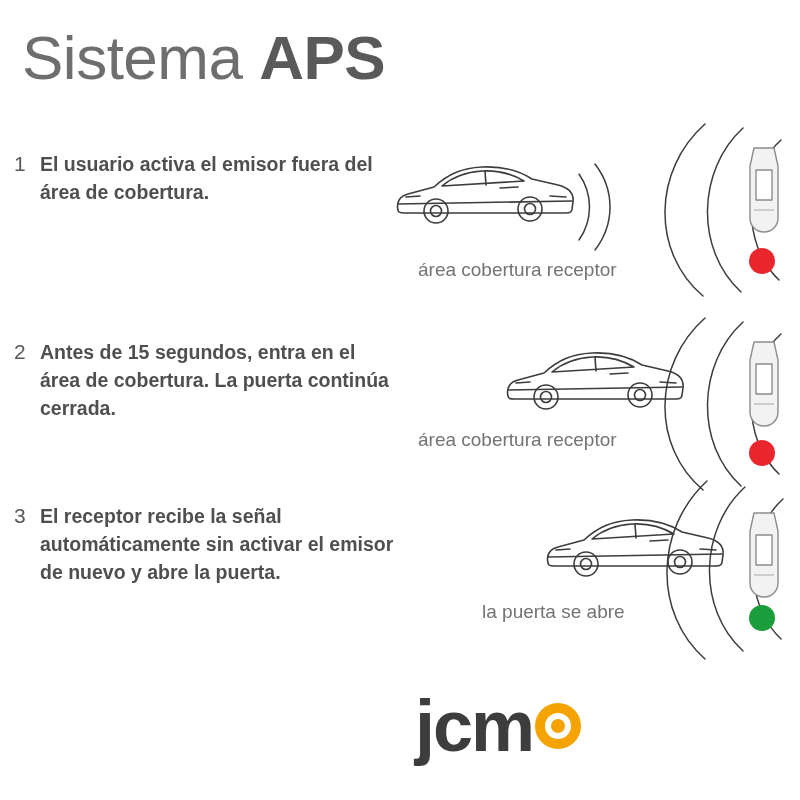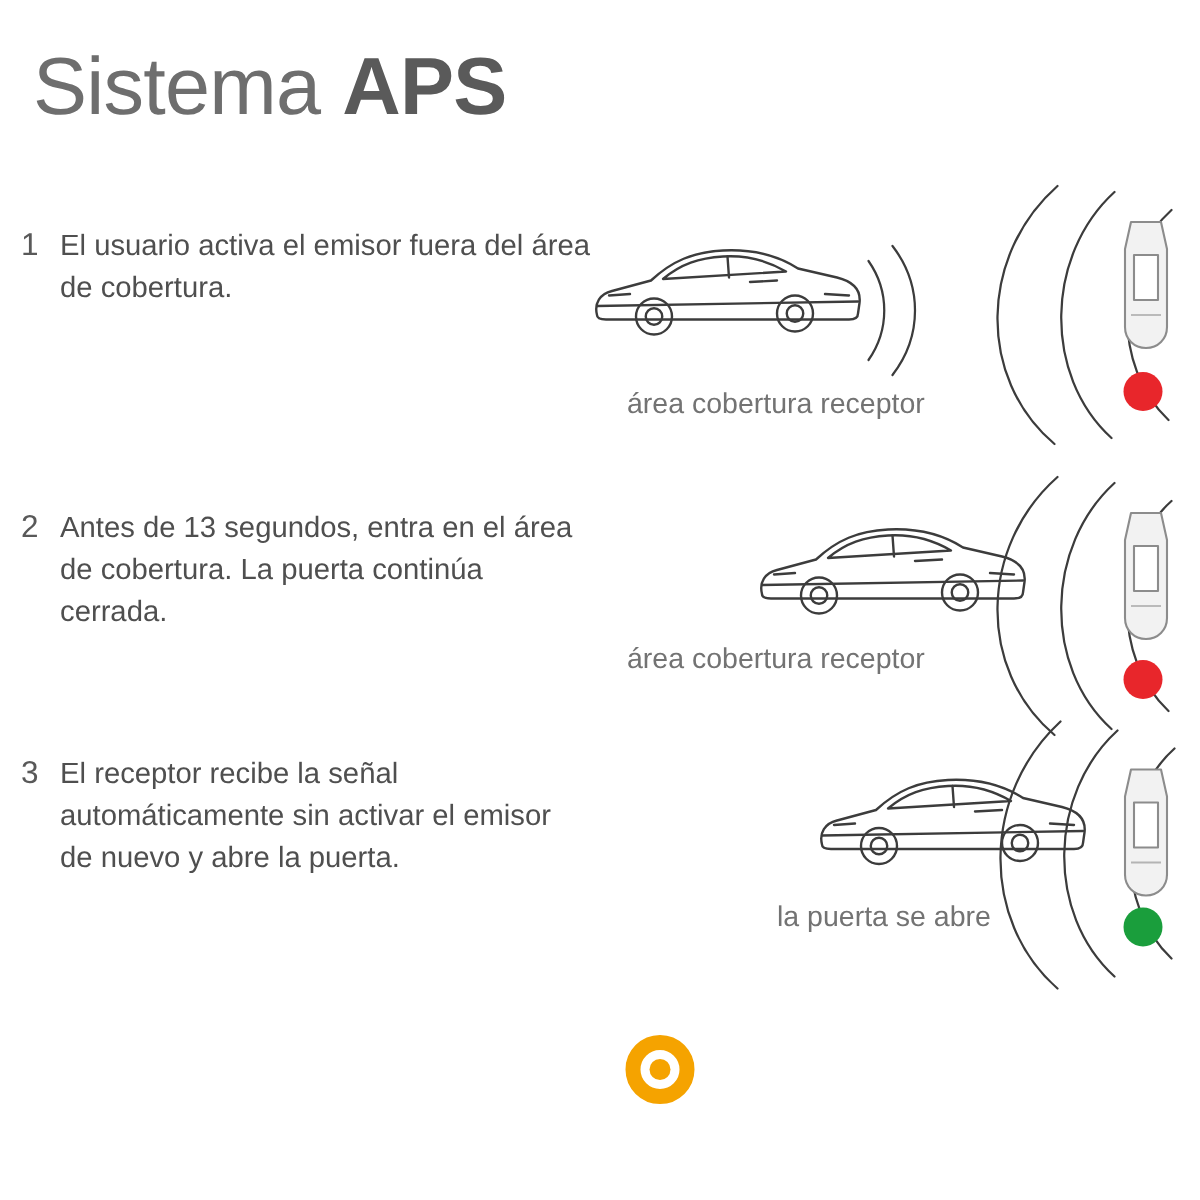--- a/index.html
+++ b/index.html
@@ -19,21 +19,21 @@
     position: relative;
     width: 800px;
     height: 800px;
   }
 
   
   .title {
     position: absolute;
     left: 22px;
     top: 28px;
-    font-size: 54px;
+    font-size: 62px;
     line-height: 60px;
     color: #6e6e6e;
     letter-spacing: -0.5px;
     white-space: nowrap;
   }
   .title .strong {
     font-weight: bold;
     color: #5a5a5a;
   }
 
@@ -50,20 +50,21 @@
     flex: 0 0 26px;
     font-size: 21px;
     line-height: 28px;
     color: #595959;
     text-align: left;
   }
   .step-text {
     font-size: 19.5px;
     line-height: 28px;
     color: #4f4f4f;
+    font-weight: bold;
   }
   #step-1 { top: 150px; }
   #step-2 { top: 338px; }
   #step-3 { top: 502px; }
 
   
   .scene {
     position: absolute;
     left: 390px;
     width: 410px;
@@ -75,21 +76,21 @@
 
   .scene-caption {
     position: absolute;
     font-size: 19px;
     line-height: 24px;
     color: #737373;
     white-space: nowrap;
   }
   #caption-1 { left: 28px; top: 128px; }
   #caption-2 { left: 28px; top: 108px; }
-  #caption-3 { left: 92px; top: 105px; margin-left: 36px; }
+  #caption-3 { left: 92px; top: 105px; }
 
   .car {
     position: absolute;
     left: 0px;
     top: 22px;
   }
   #car-2 { left: 110px; top: 18px; }
   #car-3 { left: 150px; top: 10px; }
 
   .waves {
@@ -164,21 +165,21 @@
     <span class="strong">APS</span>
   </div>
 
   <div class="step" id="step-1">
     <div class="step-num">1</div>
     <div class="step-text">El usuario activa el emisor fuera del área de cobertura.</div>
   </div>
 
   <div class="step" id="step-2">
     <div class="step-num">2</div>
-    <div class="step-text">Antes de 13 segundos, entra en el área de cobertura. La puerta continúa cerrada.</div>
+    <div class="step-text">Antes de 15 segundos, entra en el área de cobertura. La puerta continúa cerrada.</div>
   </div>
 
   <div class="step" id="step-3">
     <div class="step-num">3</div>
     <div class="step-text">El receptor recibe la señal automáticamente sin activar el emisor de nuevo y abre la puerta.</div>
   </div>
 
   <div class="scene" id="scene-1">
 
     <svg class="car" id="car-1" width="190" height="80" viewBox="0 0 190 80">
@@ -303,16 +304,17 @@
         <path d="M18,66 L38,66"></path>
       </g>
     </svg>
 
     <div class="led" id="led-3" style="background: rgb(26, 158, 60);"></div>
 
     <div class="scene-caption" id="caption-3">la puerta se abre</div>
   </div>
 
   <div class="logo">
+    <span>jcm</span>
     <span class="ring" style="border-color: rgb(245, 163, 0);"></span>
   </div>
 
 </div>
 
 </body></html>

